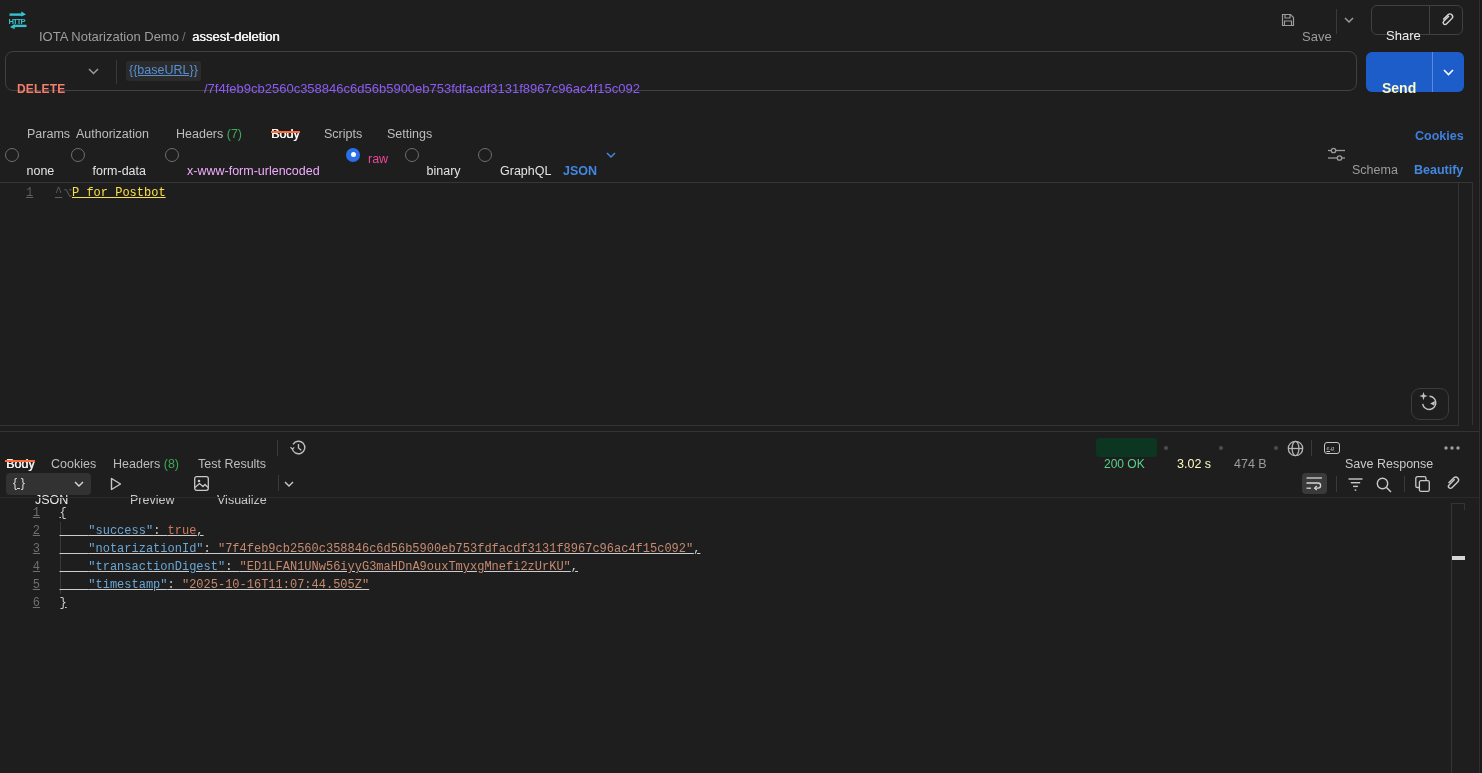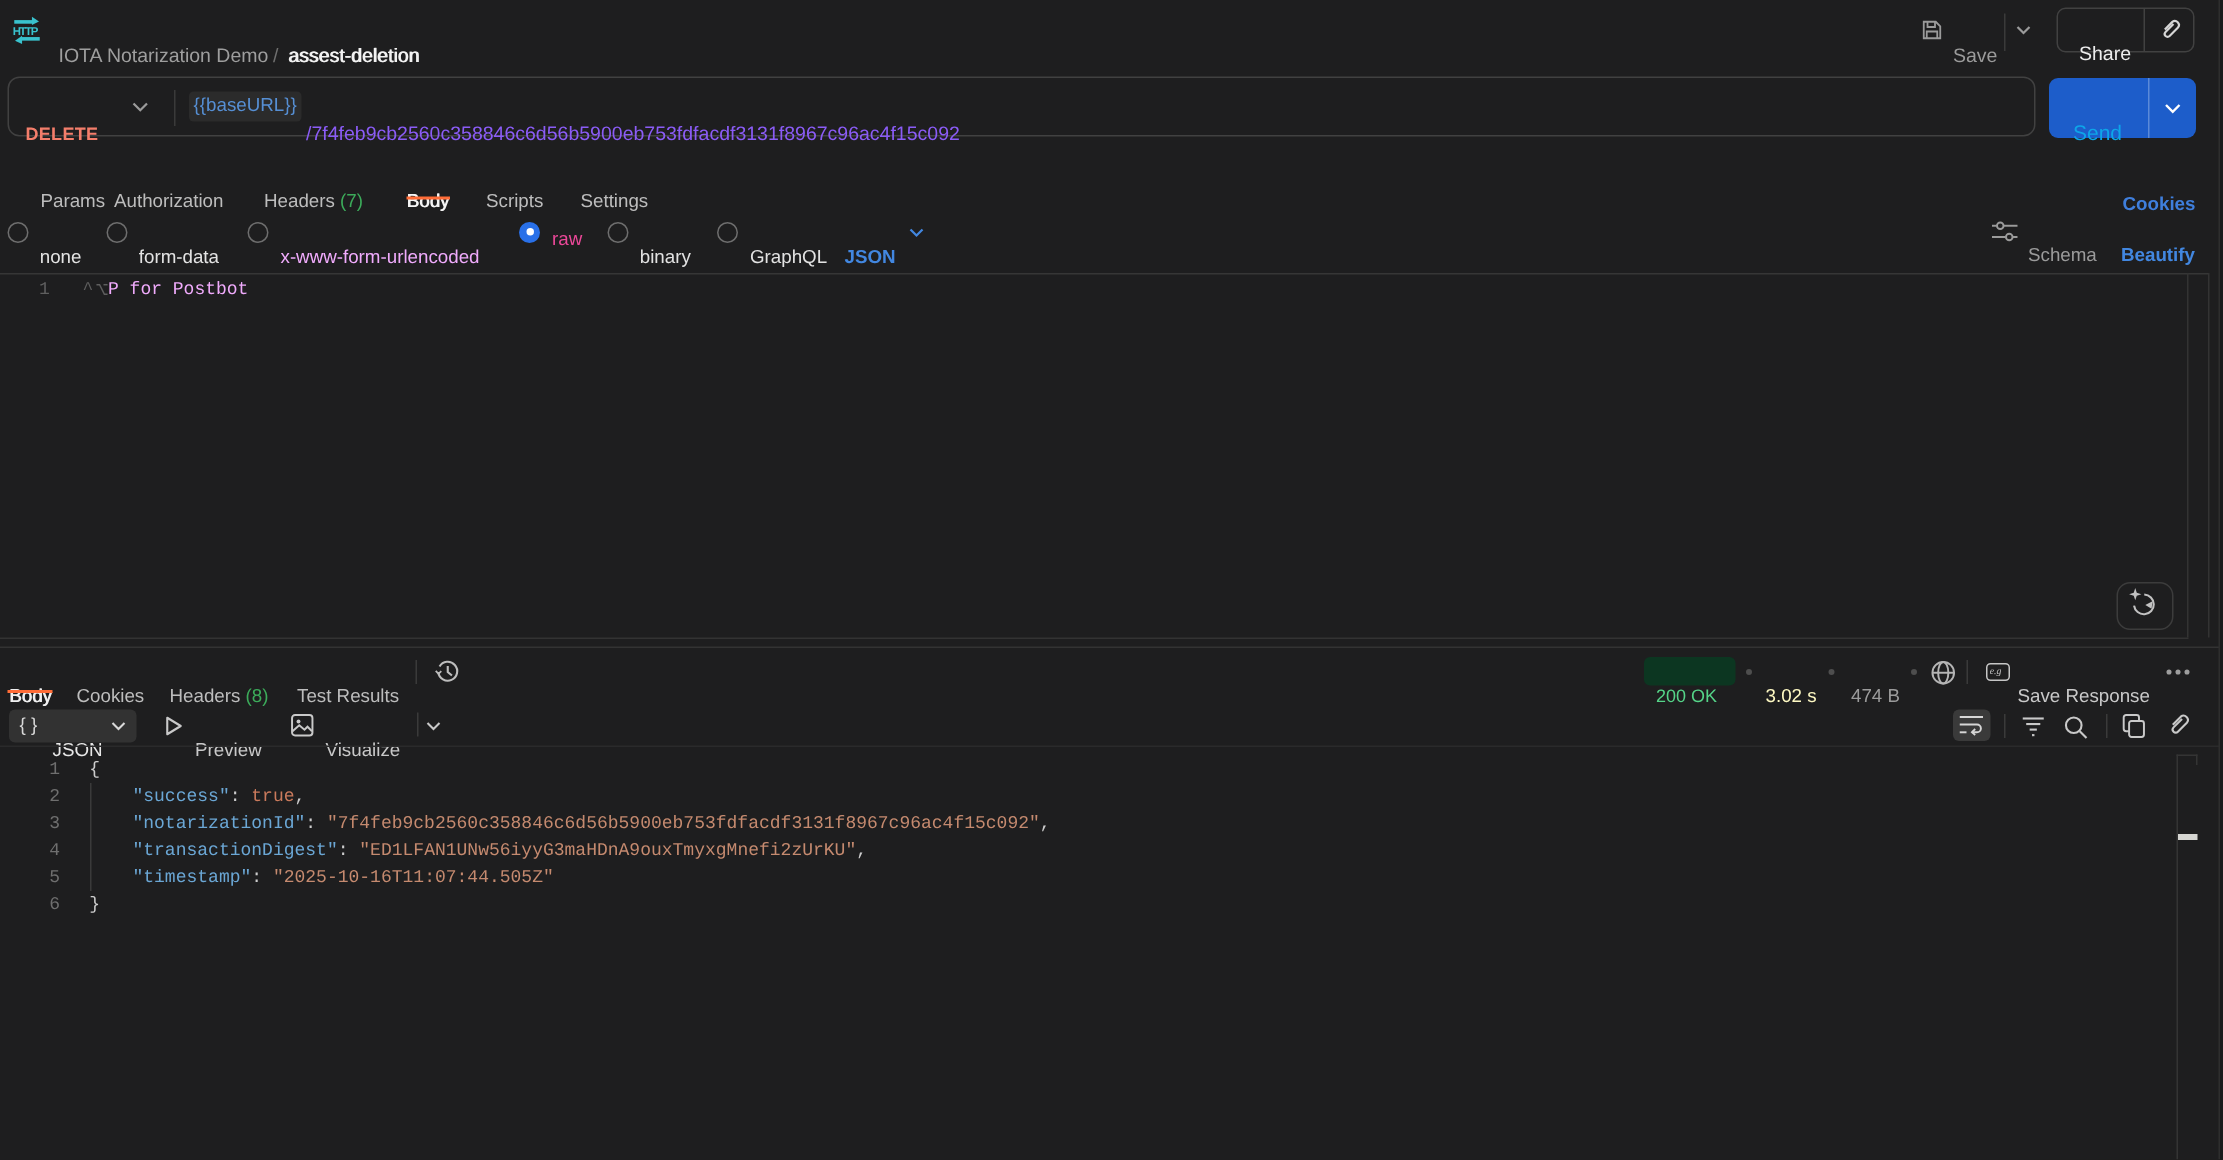--- a/index.html
+++ b/index.html
@@ -1,18 +1,18 @@
 <!DOCTYPE html>
 <html><head>
 <meta charset="utf-8">
 <style>
   * { margin:0; padding:0; box-sizing:border-box; }
   html,body { width:1482px; height:773px; background:#1e1e1f; overflow:hidden; }
   body { font-family:"Liberation Sans", sans-serif; position:relative; }
-  .abs { position:absolute; }
+  .abs { position:absolute;text-decoration:underline; }
   .t { position:absolute; font-size:12.5px; color:#bdbdbd; white-space:pre;margin-top:16px; }
   .mono { font-family:"Liberation Mono", monospace; font-size:12px; }
   .hline { position:absolute; height:1px; background:#363636; }
   .vline { position:absolute; width:1px; background:#3a3a3a; }
   .dot { position:absolute; width:4px; height:4px; border-radius:50%; background:#4e4e4e; }
   svg { position:absolute; overflow:visible; }
 </style>
 </head>
 <body>
 
@@ -47,21 +47,21 @@
 <div class="abs" style="left:5px;top:51px;width:1352px;height:40px;border:1px solid #414141;border-radius:8px;"></div>
 <div class="t" style="left:17px;top:65.5px;font-size:12px;font-weight:700;color:#f47e6b;letter-spacing:.2px">DELETE</div>
 <svg width="11" height="7" style="left:88px;top:68px" viewBox="0 0 11 7" fill="none" stroke="#9b9b9b" stroke-width="1.5">
   <path d="M1 1 L5.5 5.5 L10 1"></path>
 </svg>
 <div class="vline" style="left:116px;top:60px;height:24px"></div>
 <div class="abs" style="left:126px;top:61px;height:20px;background:#2b2b2b;border-radius:3px;padding:2px 3px;font-size:12.5px;color:#568fd4;">{{baseURL}}</div>
 <div class="t" style="left:204px;top:65px;font-size:13px;color:#8b5cf6">/7f4feb9cb2560c358846c6d56b5900eb753fdfacdf3131f8967c96ac4f15c092</div>
 
 <div class="abs" style="left:1366px;top:52px;width:98px;height:40px;background:#1d5dca;border-radius:6px;"></div>
-<div class="t" style="left:1382px;top:64px;font-size:14px;font-weight:400;color:#0ea5e9">Send</div>
+<div class="t" style="left:1382px;top:64px;font-size:14px;font-weight:700;color:#fef9c3">Send</div>
 <div class="abs" style="left:1432px;top:52px;width:1px;height:40px;background:rgba(255,255,255,0.28)"></div>
 <svg width="11" height="7" style="left:1443px;top:69px" viewBox="0 0 11 7" fill="none" stroke="#ffffff" stroke-width="1.6">
   <path d="M1 1 L5.5 5.5 L10 1"></path>
 </svg>
 
 <div class="t" style="left:27px;top:111px">Params</div>
 <div class="t" style="left:76px;top:111px">Authorization</div>
 <div class="t" style="left:176px;top:111px">Headers <span style="color:#3cab5a">(7)</span></div>
 <div class="t" style="left:271px;top:111px;color:#f5f5f5;text-shadow:0.5px 0 0 #f5f5f5">Body</div>
 <div class="abs" style="left:271px;top:131px;width:29px;height:2px;background:#ff6c37"></div>
@@ -98,21 +98,21 @@
 <div class="t" style="left:1352px;top:147px;color:#9b9b9b">Schema</div>
 <div class="t" style="left:1414px;top:147px;color:#4287e0;font-weight:600">Beautify</div>
 
 <div class="hline" style="left:0;top:182px;width:1472px"></div>
 <div class="mono abs" style="left:26px;top:186px;color:#5f5f5f">1</div>
 <div class="mono abs" style="left:55px;top:186px;color:#5e5e5e">^</div>
 <svg width="8" height="8" style="left:63.5px;top:188.5px" viewBox="0 0 8 8" fill="none" stroke="#5e5e5e" stroke-width="1">
   <path d="M0.3 0.8 H2.4 L5.6 7.2 H7.7"></path>
   <path d="M5 0.8 H7.7"></path>
 </svg>
-<div class="mono abs" style="left:72px;top:186px;color:#f0abfc">P for Postbot</div>
+<div class="mono abs" style="left:72px;top:186px;color:#fde047">P for Postbot</div>
 <div class="vline" style="left:1458px;top:182px;height:243px;background:#333333"></div>
 <div class="vline" style="left:1472px;top:182px;height:243px;background:#333333"></div>
 
 <div class="abs" style="left:1411px;top:388px;width:38px;height:32px;border:1px solid #3c3c3c;border-radius:9px;"></div>
 <svg width="22" height="22" style="left:1419px;top:392px" viewBox="0 0 22 22" fill="none" stroke="#c2c2c2" stroke-width="1.4">
   <path d="M4.5 0 L5.5 3.1 L8.6 4.1 L5.5 5.1 L4.5 8.2 L3.5 5.1 L0.4 4.1 L3.5 3.1 Z" fill="#c2c2c2" stroke="none"></path>
   <path d="M10.5 4.3 a 6.6 6.6 0 1 1 -6.8 7.5"></path>
   <path d="M11.2 11.4 L16 8.9 L15.4 13.8 Z" fill="#c2c2c2" stroke="none"></path>
 </svg>
 

